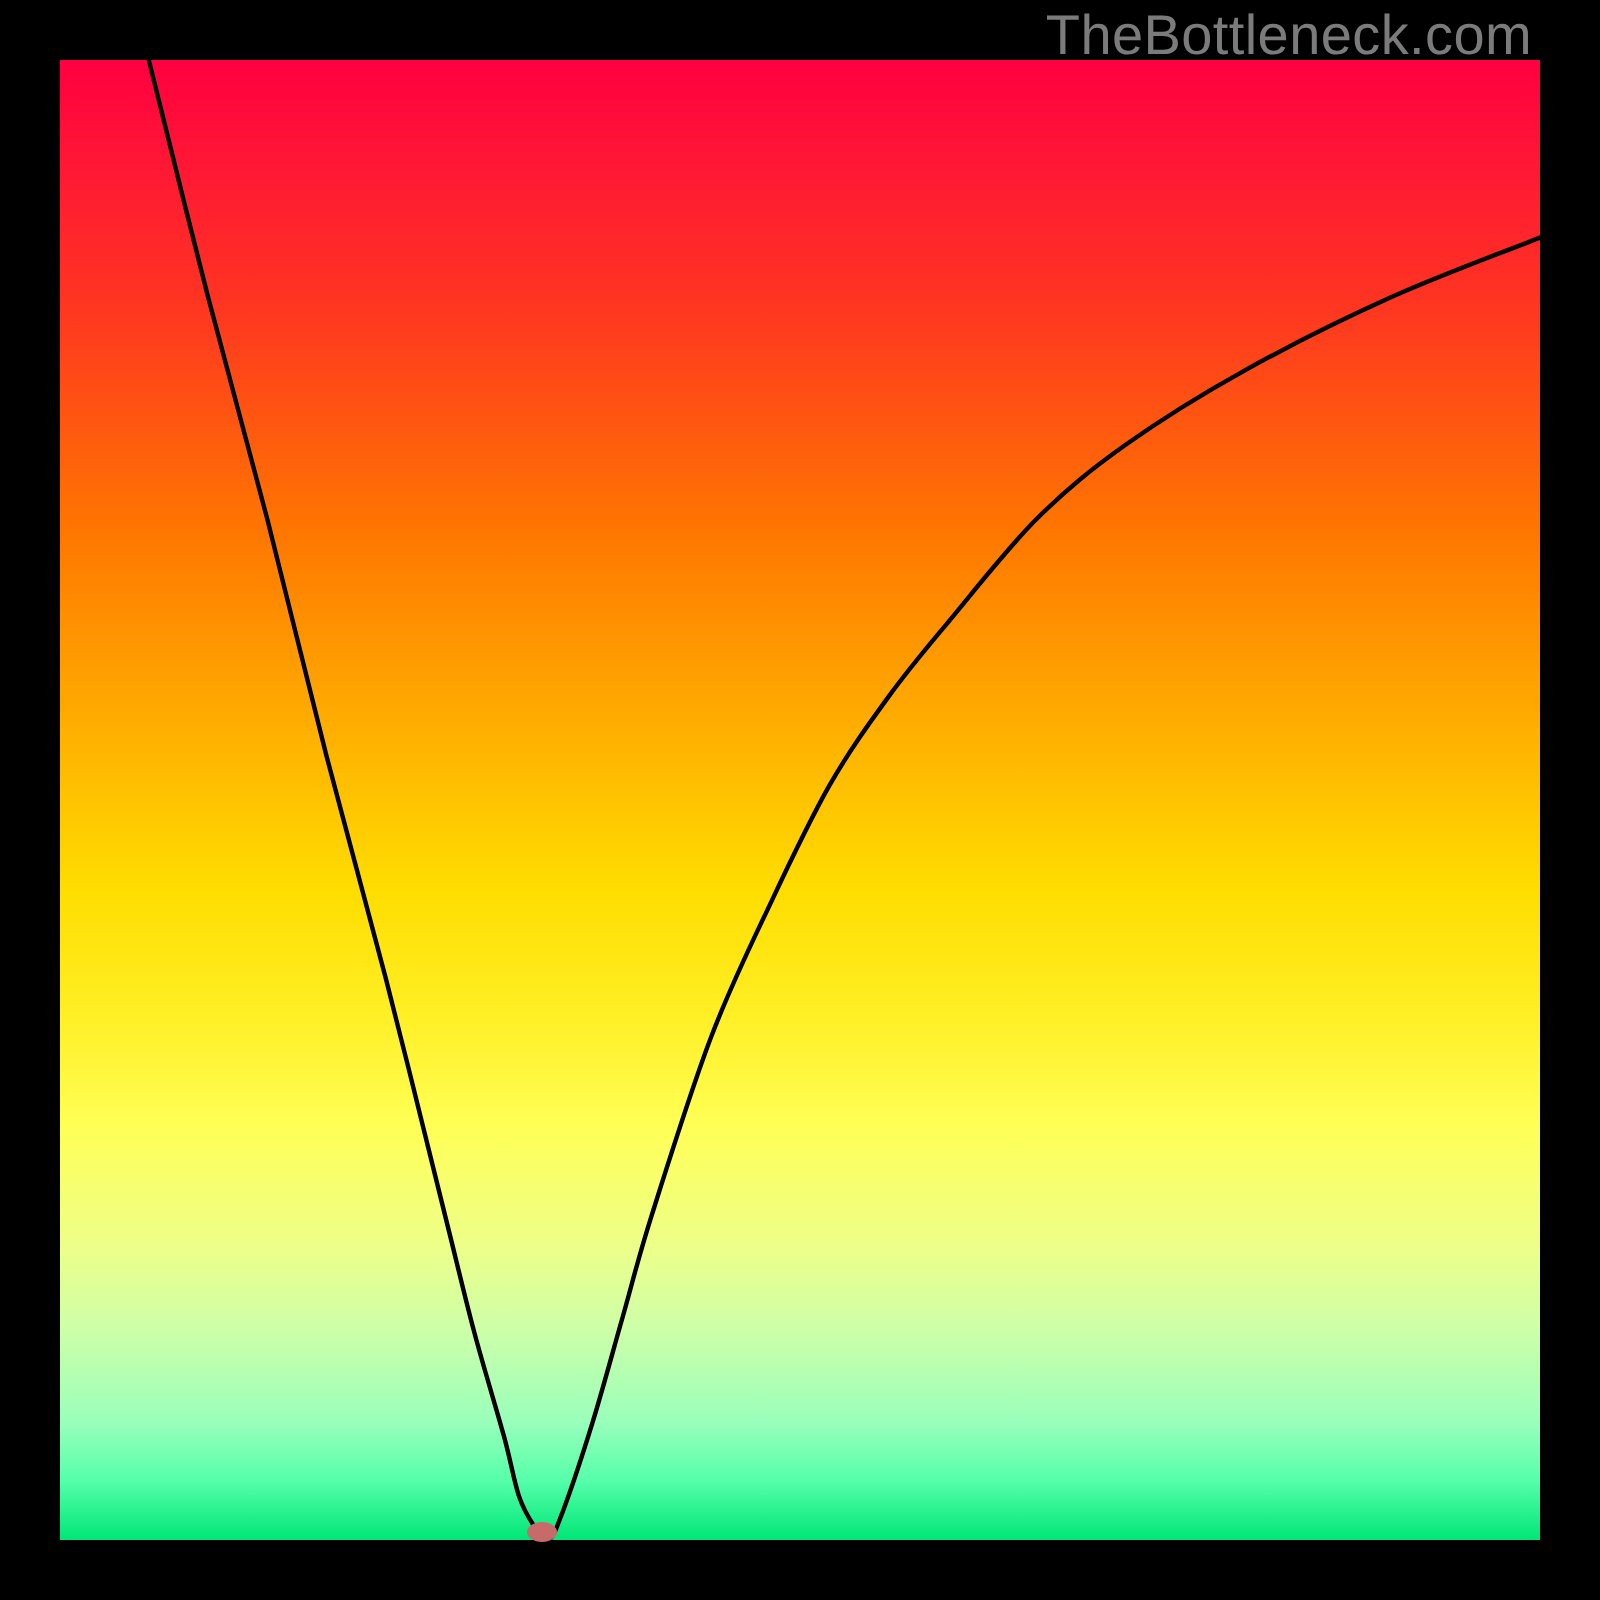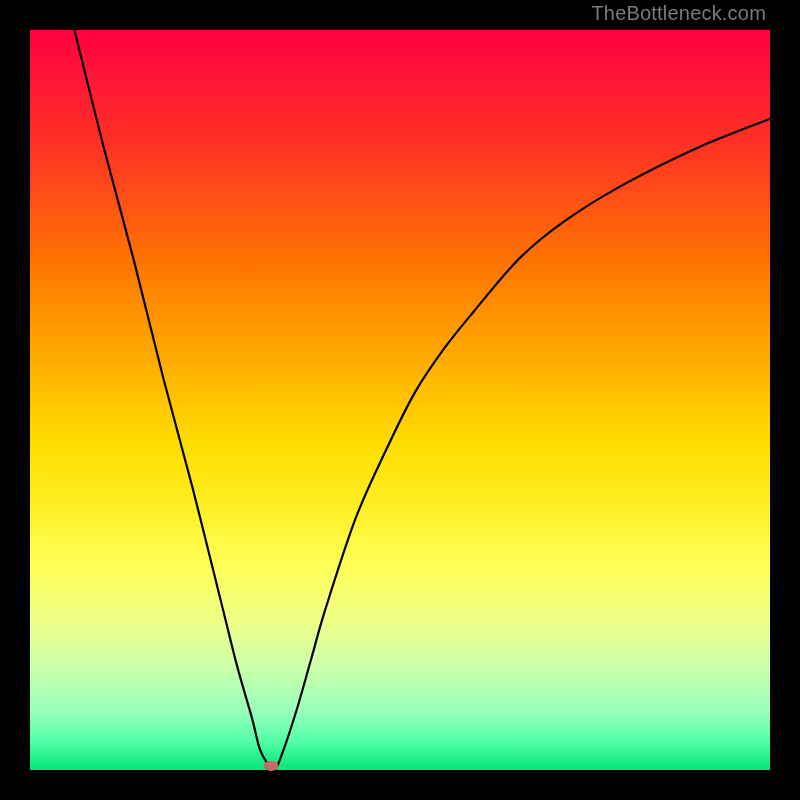--- a/index.html
+++ b/index.html
@@ -33,21 +33,21 @@
       #55ffaa 96%,
       #00e676 100%
     );
   }
   .watermark {
     position: absolute;
     top: 2px;
     right: 34px;
     color: #7b7b7b;
     font-family: Arial, Helvetica, sans-serif;
-    font-size: 20px;
+    font-size: 28px;
     letter-spacing: 0.2px;
     margin-left: 48px;
   }
   .curve {
     position: absolute;
     left: 0;
     top: 0;
     width: 740px;
     height: 740px;
   }

